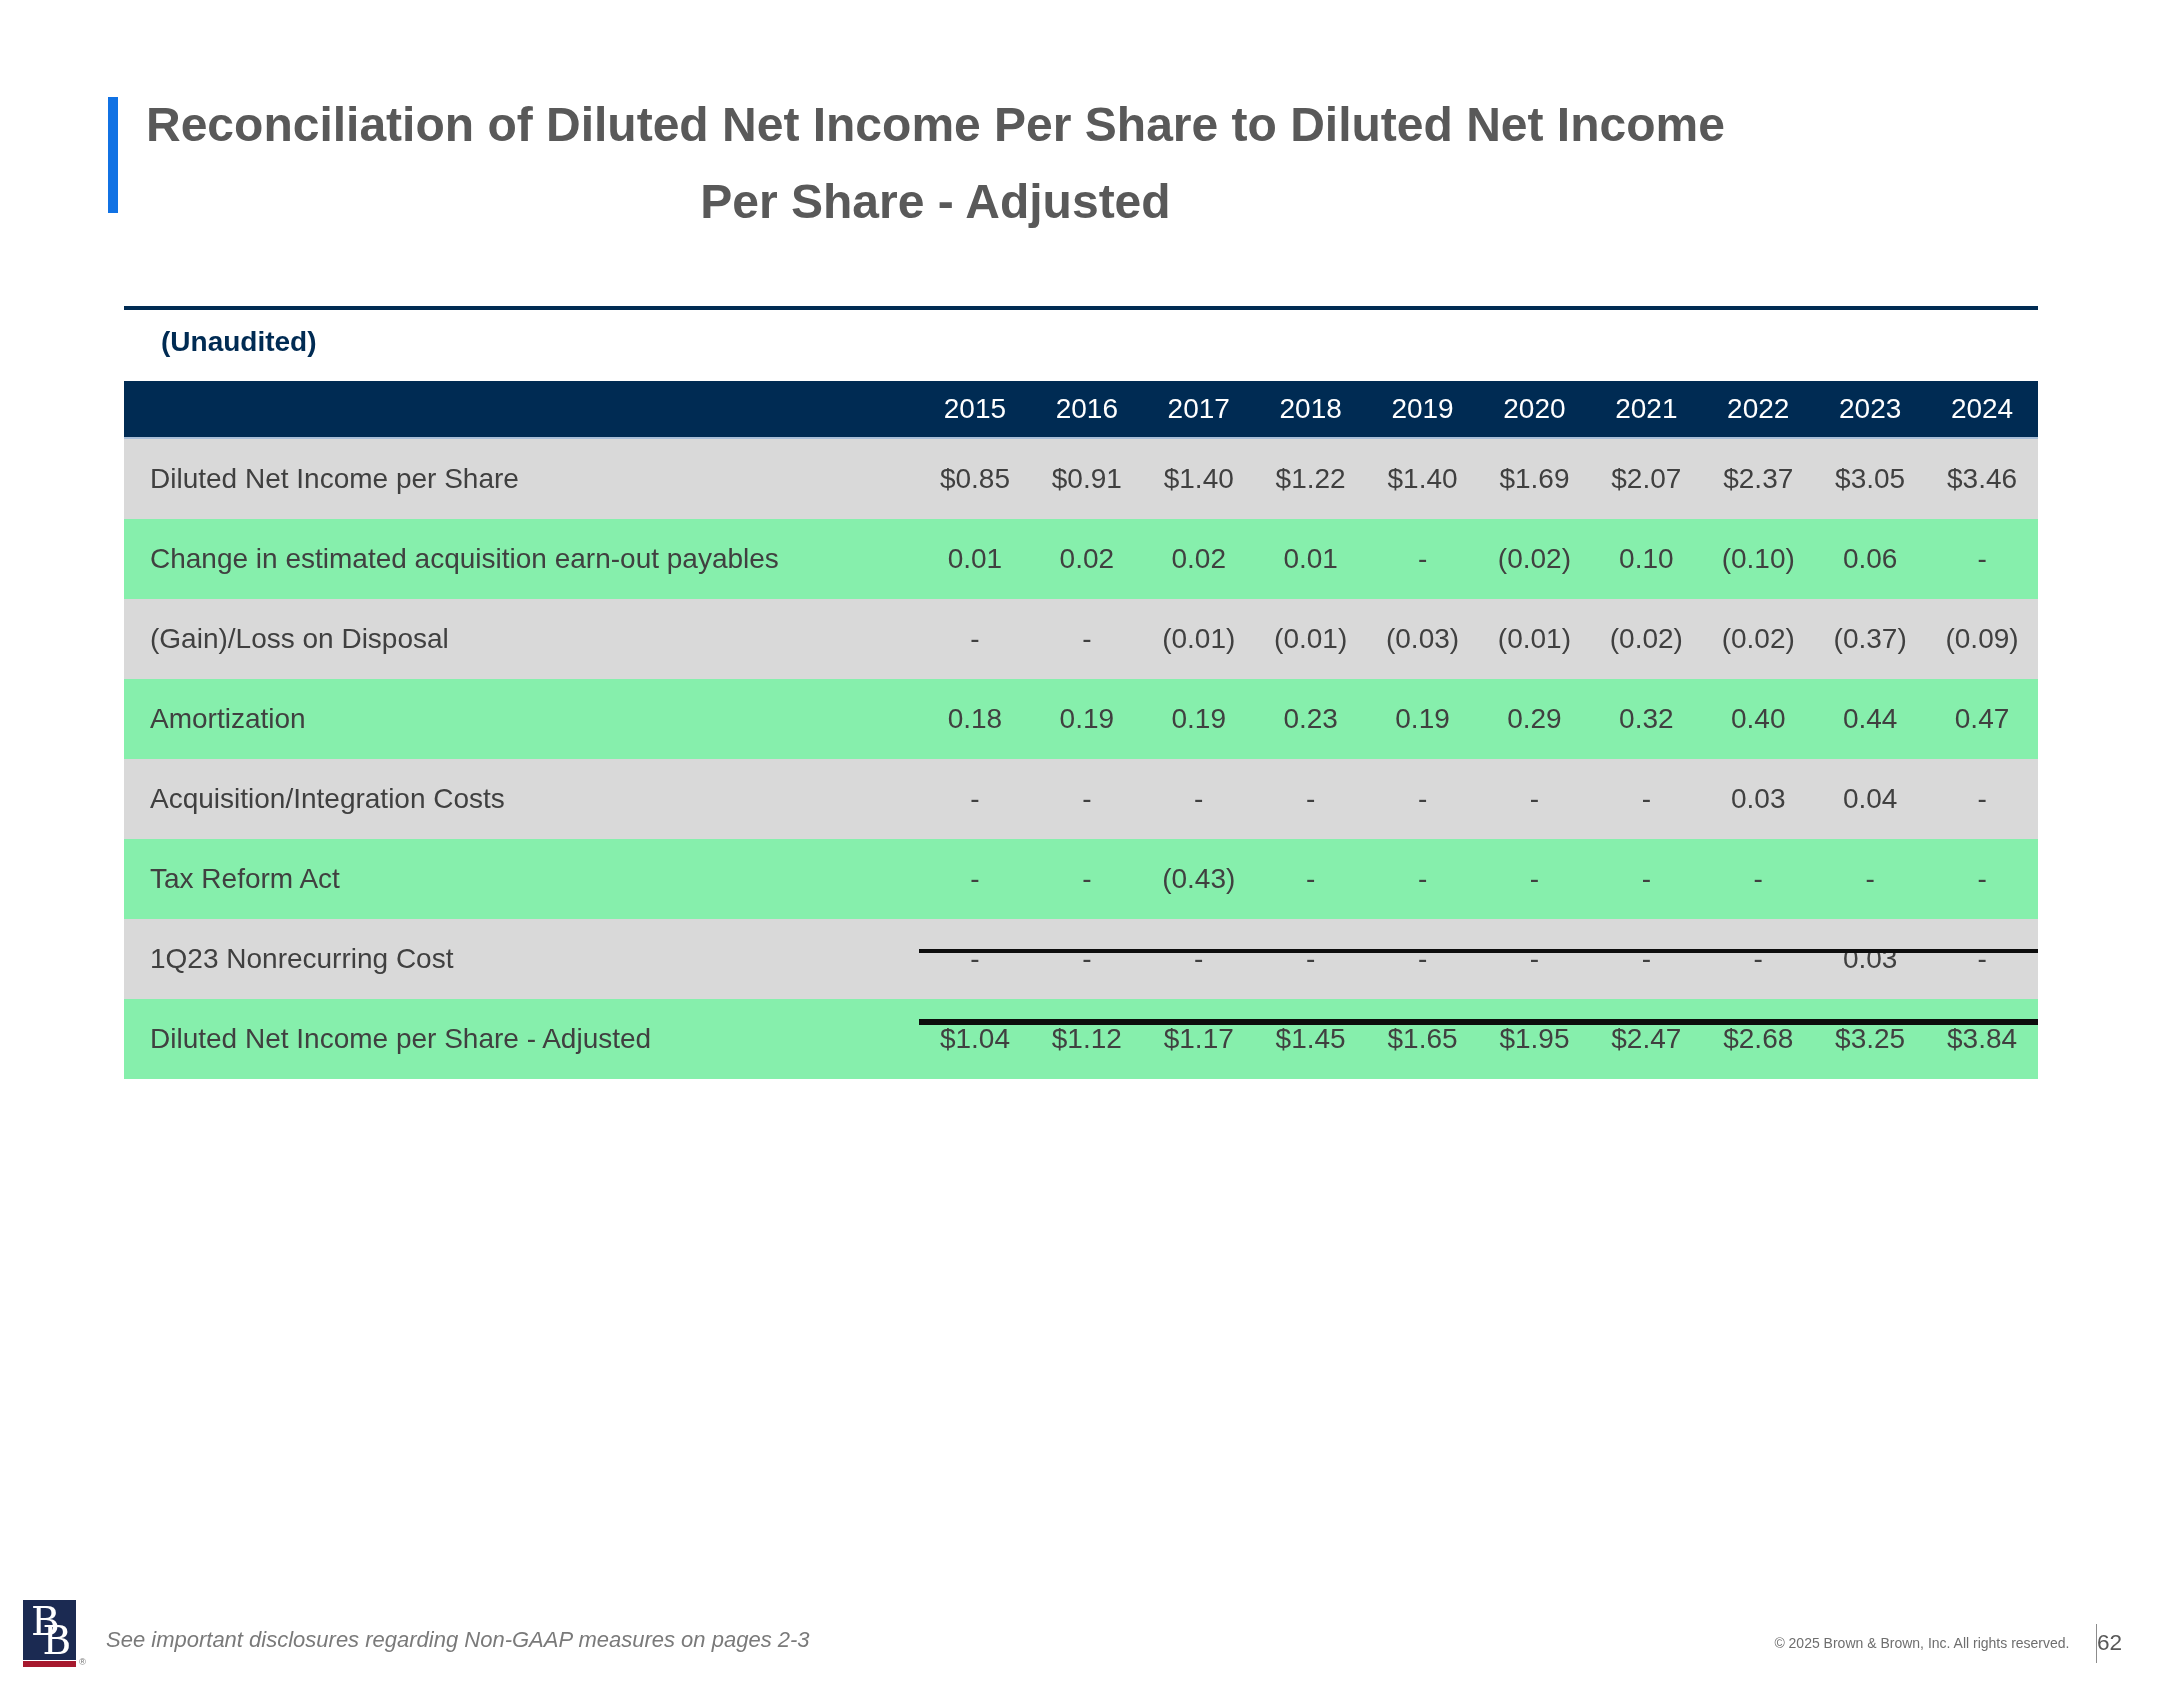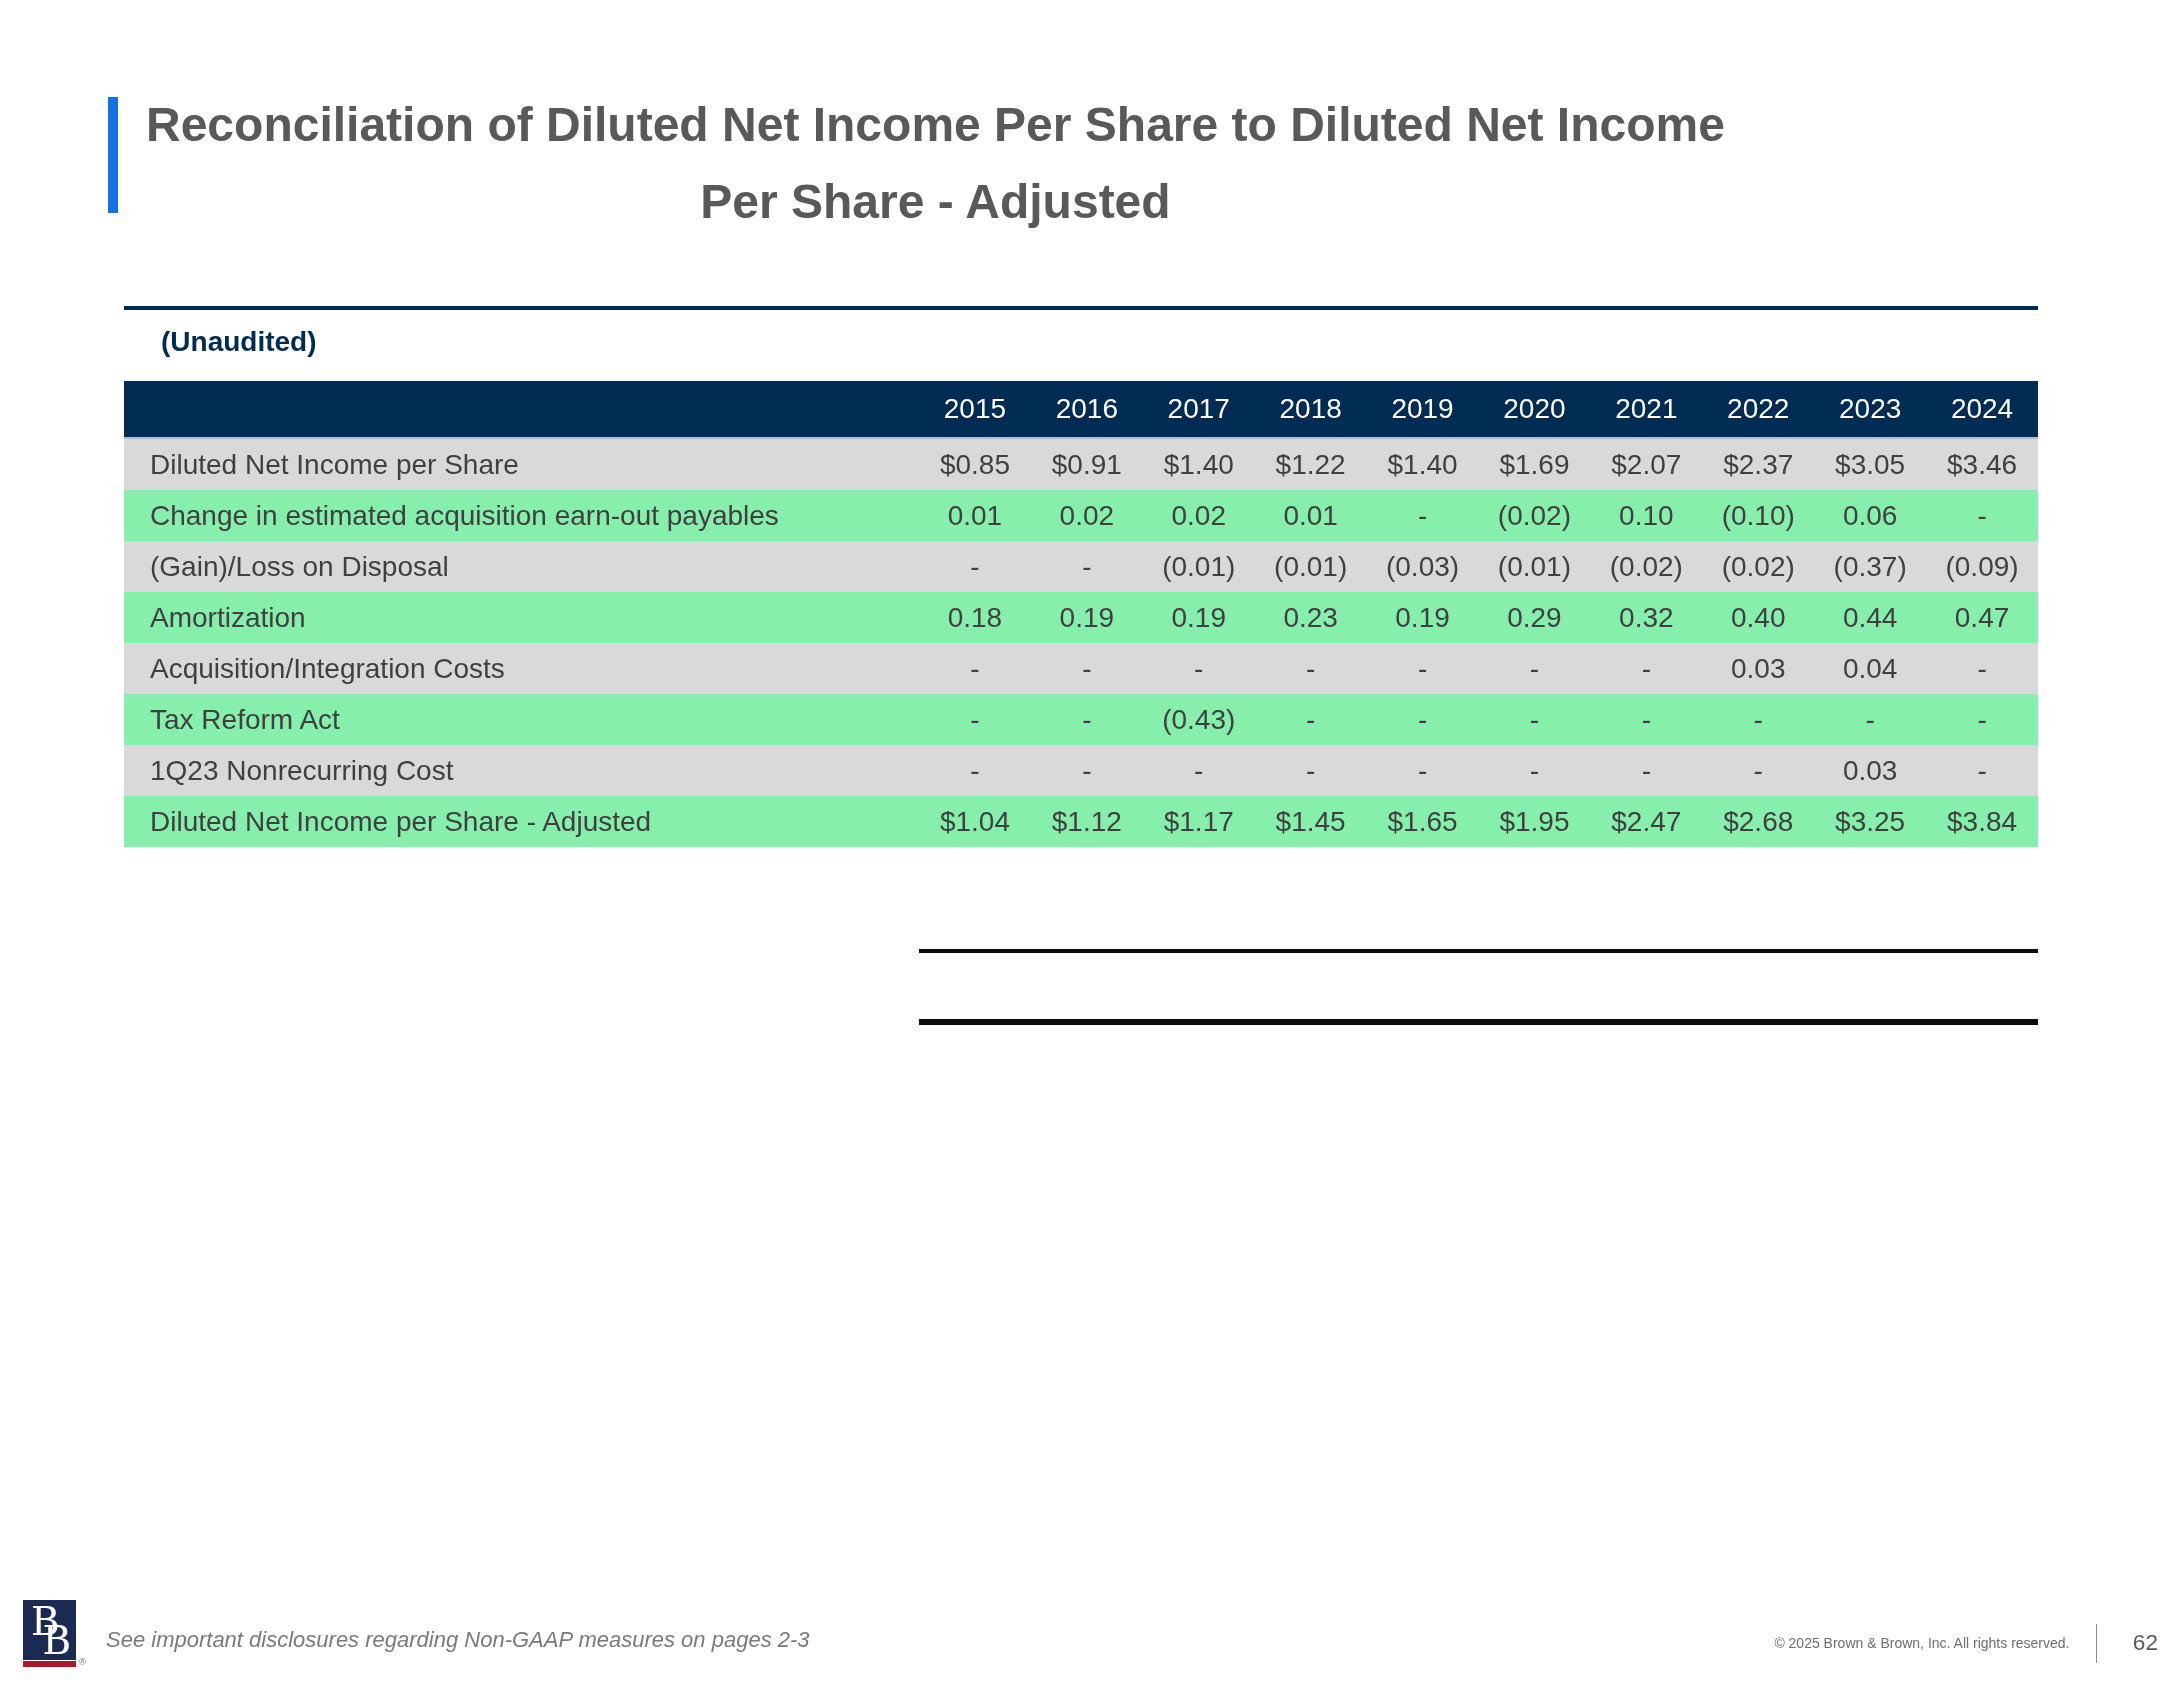--- a/index.html
+++ b/index.html
@@ -7,40 +7,40 @@
        font-family:"Liberation Sans",sans-serif;overflow:hidden;}
   .accent-bar{position:absolute;left:108px;top:97px;width:9.5px;height:116px;background:#1172E4;}
   .title{position:absolute;left:146px;top:86px;margin:0;font-size:48px;font-weight:bold;
          color:#595959;line-height:77px;letter-spacing:0px;text-align:center;}
   .top-rule{position:absolute;left:124px;top:306px;width:1914px;height:3.6px;background:#002B53;}
   .unaudited{position:absolute;left:161px;top:326px;font-size:28px;font-weight:bold;color:#002B53;}
   .table{position:absolute;left:124px;top:381px;width:1914px;height:641px;}
   .thead{display:grid;grid-template-columns:795px repeat(10,1fr);height:58px;background:#002B53;
          border-bottom:2.2px solid #A9BFD8;box-sizing:border-box;}
   .thead .cell{display:flex;align-items:center;justify-content:center;color:#ffffff;font-size:28px;}
-  .trow{display:grid;grid-template-columns:795px repeat(10,1fr);height:51px;}
+  .trow{display:grid;grid-template-columns:795px repeat(10,1fr);height:80px;}
   .trow.gray{background:#D9D9D9;}
   .trow.white{background:#86efac;}
   .cell{display:flex;align-items:center;color:#404040;font-size:28px;}
   .cell.label{padding-left:26px;}
   .cell.val{justify-content:center;}
   .rule-top,.rule-bottom{position:absolute;left:795px;width:1119px;background:#0d0d0d;}
   .rule-top{top:568px;height:4.4px;}
   .rule-bottom{top:638px;height:5.8px;}
   .logo-box{position:absolute;left:23px;top:1600px;width:53px;height:60px;background:#1B2A52;overflow:hidden;}
   .logo-box .b{position:absolute;color:#ffffff;font-family:"DejaVu Serif",serif;font-size:39px;line-height:39px;}
   .logo-box .b1{left:8px;top:1.5px;}
   .logo-box .b2{left:19.6px;top:21px;}
   .logo-red{position:absolute;left:23px;top:1661px;width:53px;height:5.8px;background:#A6192E;}
   .logo-reg{position:absolute;left:79px;top:1656px;font-size:9.5px;color:#777777;}
   .disclosure{position:absolute;left:106px;top:1627px;font-size:22px;font-style:italic;color:#7a7a7a;}
   .footer-right{position:absolute;right:25px;top:1621px;height:44px;display:flex;align-items:center;}
   .copyright{font-size:14px;color:#6e6e6e;}
   .footer-divider{width:1.5px;height:39px;background:#8c8c8c;margin-left:26px;}
-  .page-number{width:61px;text-align:right;font-size:22.6px;color:#595959;}
+  .page-number{width:61px;text-align:left;font-size:22.6px;color:#595959;}
 </style>
 </head>
 <body>
 
 <div class="accent-bar"></div>
 
 <h1 class="title"><span>Reconciliation of Diluted Net Income Per Share to Diluted Net Income</span><br><span>Per Share - Adjusted</span></h1>
 
 <div class="top-rule"></div>
 

